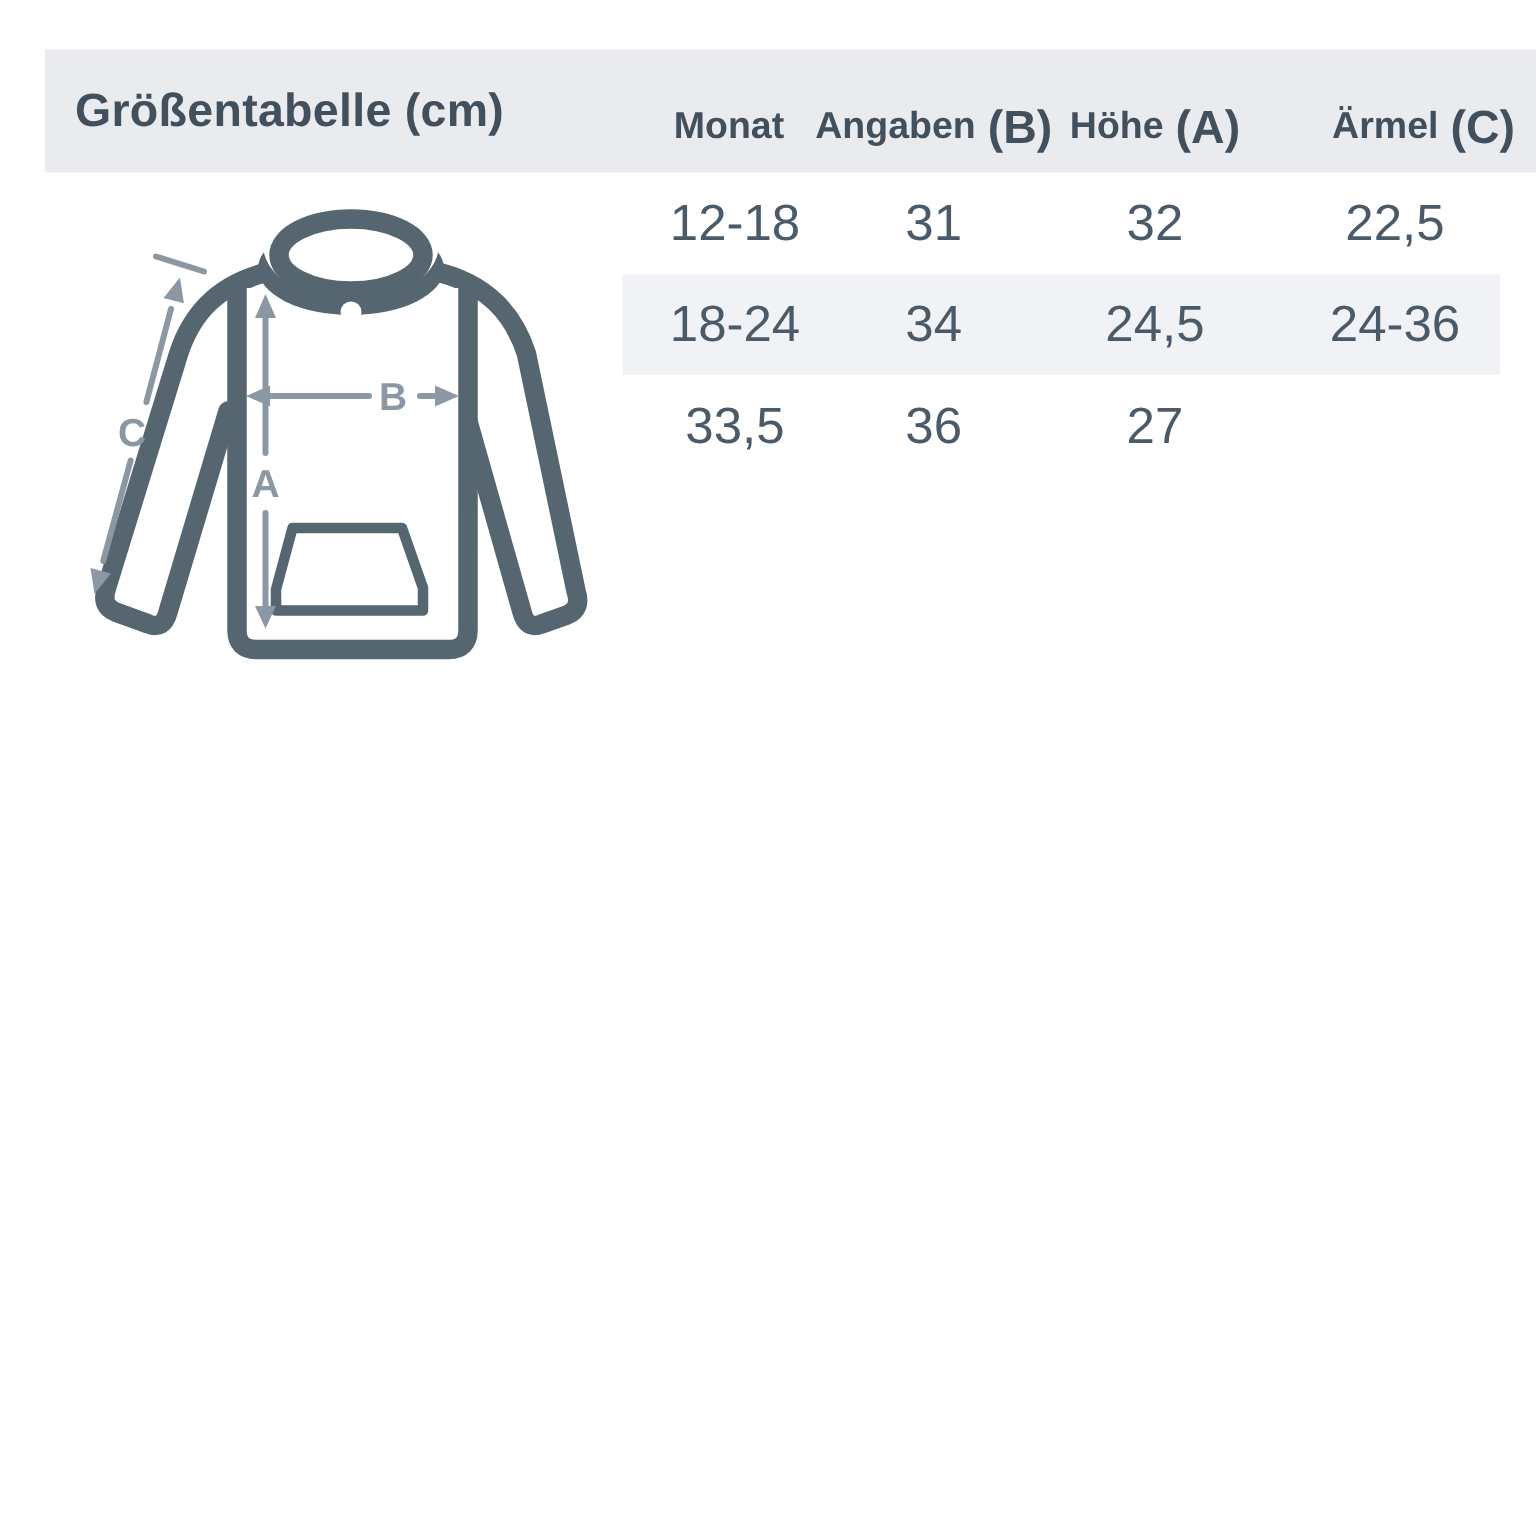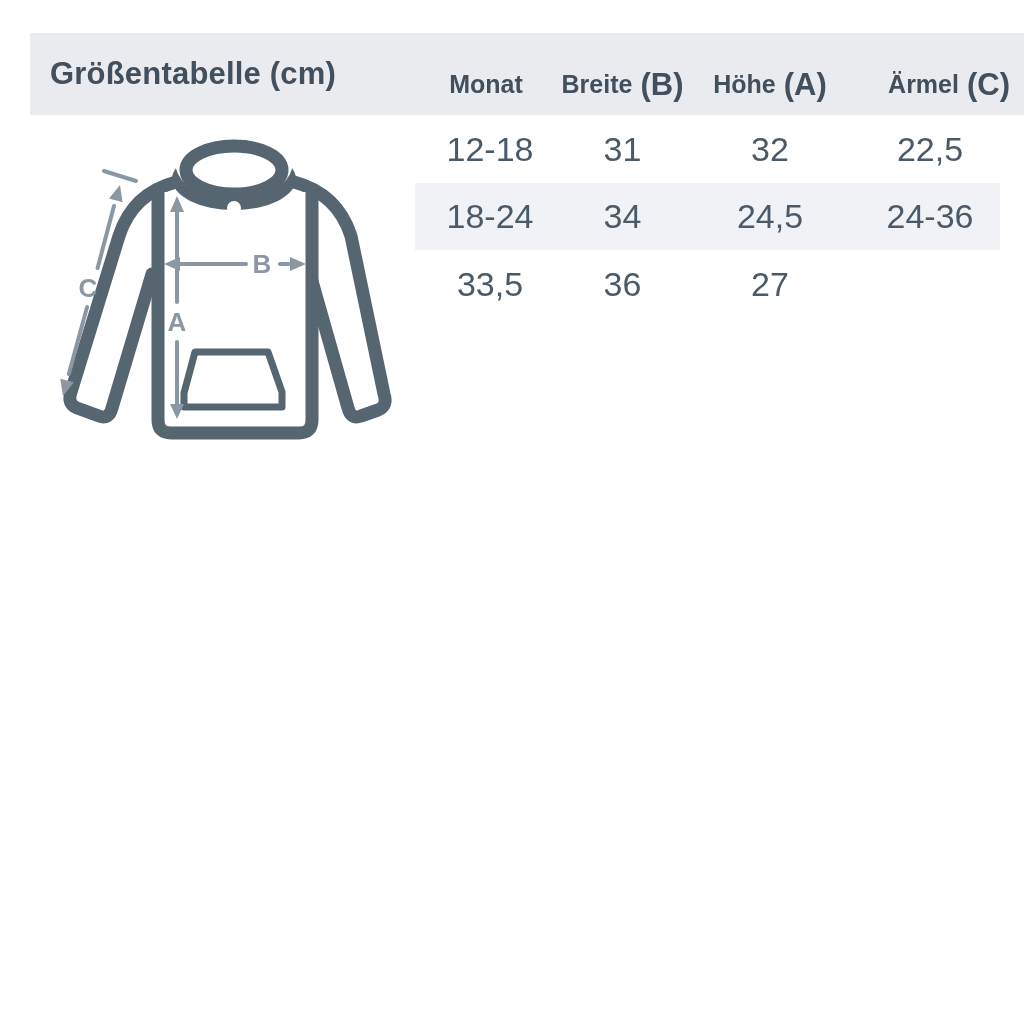--- a/index.html
+++ b/index.html
@@ -64,21 +64,21 @@
 
 <div class="canvas">
 
   <div class="header-bar">
     <div class="title">Größentabelle (cm)</div>
     <div class="hcell c1">
       <span>Monat</span>
         <span class="paren"></span>
     </div>
     <div class="hcell c2">
-      <span>Breite</span>
+      <span>Angaben</span>
         <span class="paren">(B)</span>
     </div>
     <div class="hcell c3">
       <span>Höhe</span>
         <span class="paren">(A)</span>
     </div>
     <div class="hcell c4">
       <span>Ärmel</span>
         <span class="paren">(C)</span>
     </div>

